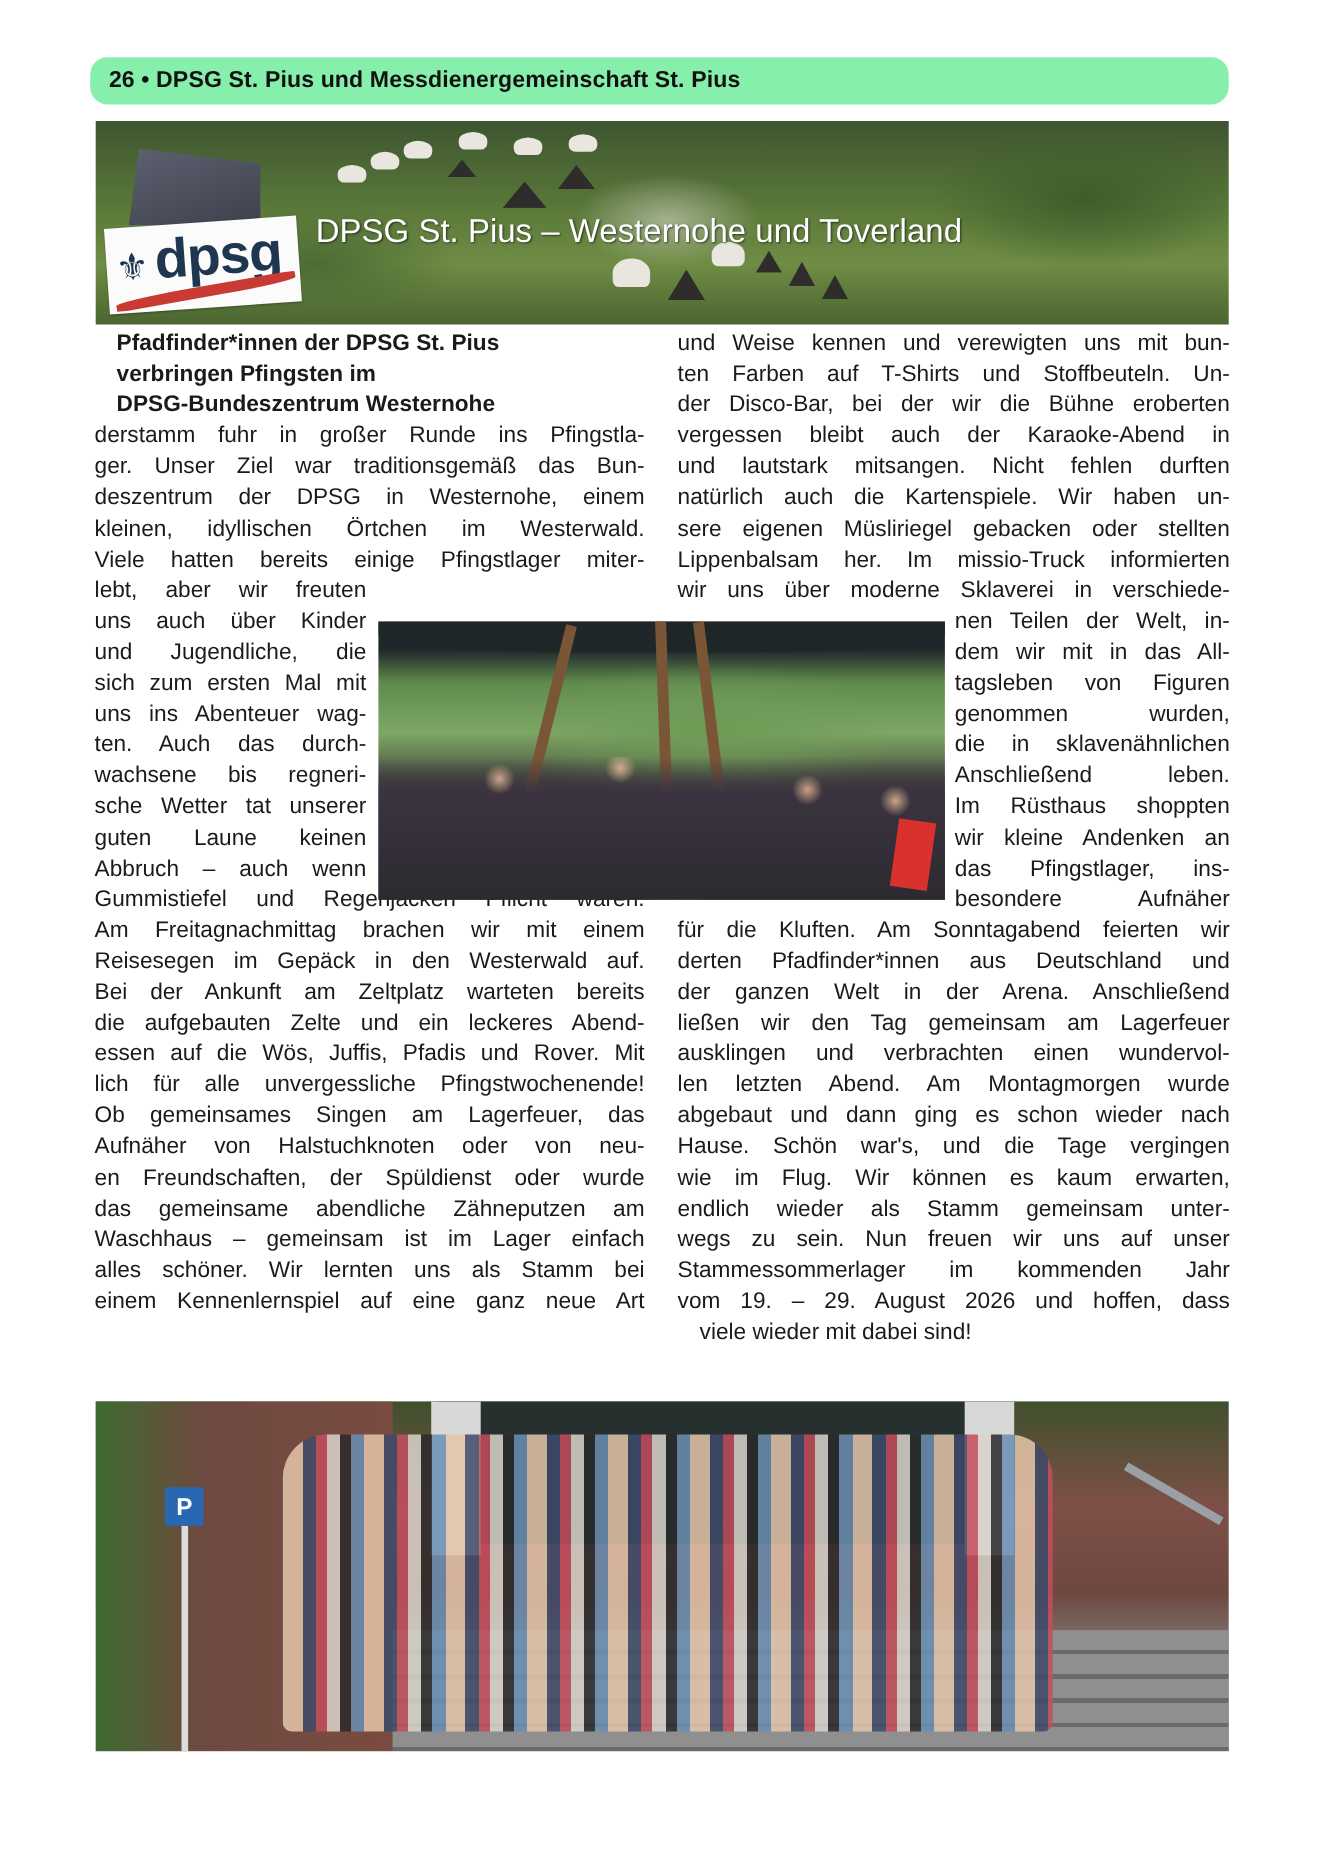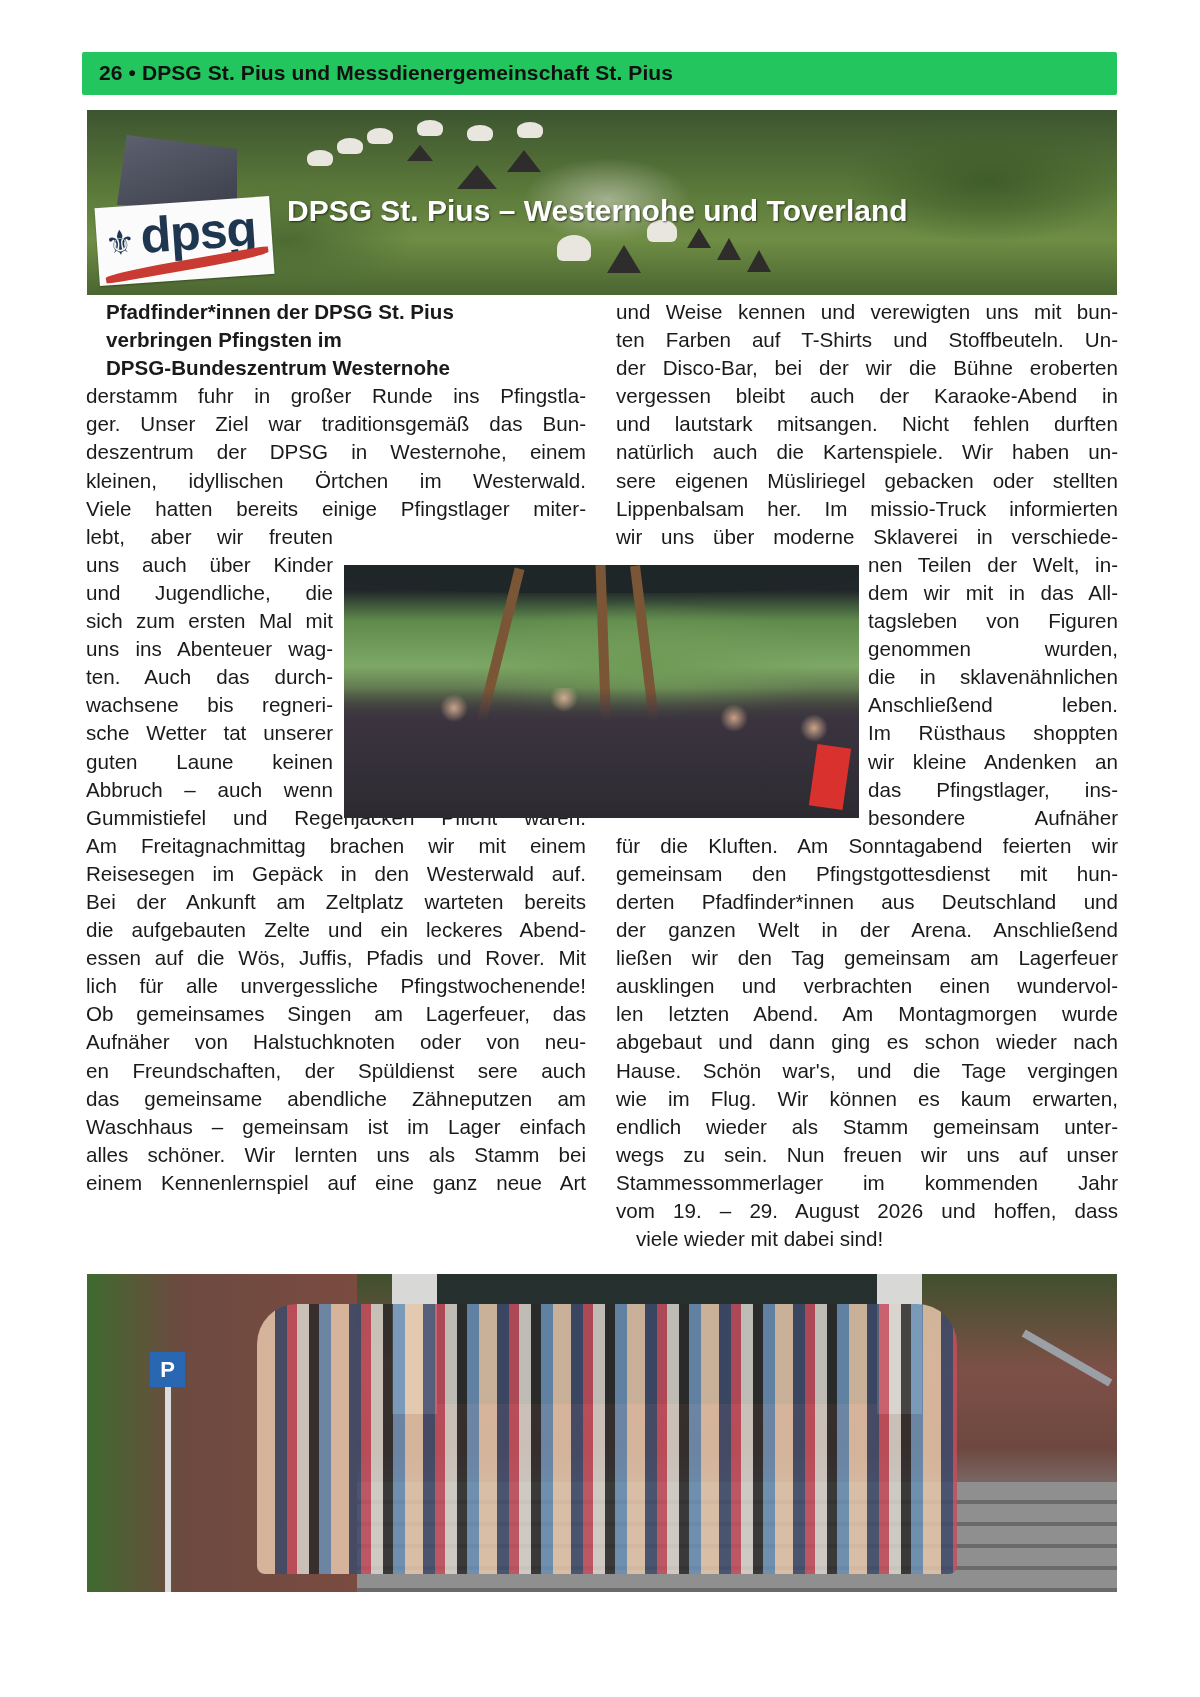--- a/index.html
+++ b/index.html
@@ -1,20 +1,20 @@
 <!DOCTYPE html>
 <html><head>
 <meta charset="utf-8">
 <style>
   html, body { margin: 0; padding: 0; background: #ffffff; }
   body { width: 1200px; height: 1697px; position: relative; overflow: hidden;
          font-family: "Liberation Sans", sans-serif; color: #1a1a1a; }
 
   .header-bar { position: absolute; left: 82px; top: 52px; width: 1035px; height: 43px;
-                background: #22c55e; border-radius: 2px; }
+                background: #86efac; border-radius: 16px; }
   .header-text { position: absolute; left: 17px; top: 9px; font-size: 21px; font-weight: bold;
                  color: #111; letter-spacing: 0.1px; white-space: nowrap; }
 
   .banner { position: absolute; left: 87px; top: 110px; width: 1030px; height: 185px; overflow: hidden;
             background:
               radial-gradient(ellipse 120px 60px at 520px 90px, rgba(220,220,210,0.55), transparent 70%),
               radial-gradient(ellipse 200px 90px at 900px 70px, #3f5d2a, transparent 70%),
               radial-gradient(ellipse 180px 80px at 200px 130px, #4c6b33, transparent 70%),
               linear-gradient(180deg, #3d5530 0%, #5c7a3a 45%, #6f8d45 70%, #4a6530 100%); }
   .church { position: absolute; left: 30px; top: 25px; width: 120px; height: 70px;
@@ -24,21 +24,21 @@
   .tent.d { background: #2f2d2c; clip-path: polygon(50% 0, 100% 100%, 0 100%); border-radius: 0; }
 
   .logo { position: absolute; left: 10px; top: 92px; width: 175px; height: 78px; background: #fbfbfb;
           transform: rotate(-4deg); box-shadow: 0 1px 2px rgba(0,0,0,0.3); }
   .logo-lily { position: absolute; left: 8px; top: 16px; font-size: 34px; color: #1f3650; }
   .logo-word { position: absolute; left: 44px; top: 2px; font-size: 50px; font-weight: bold; color: #1f3650;
                letter-spacing: -1px; }
   .logo-stripe { position: absolute; left: 6px; top: 58px; width: 165px; height: 10px; background: #c83a32;
                  transform: rotate(-6deg); border-radius: 40% 10% 40% 10%; }
 
-  .banner-title { position: absolute; left: 200px; top: 84px; font-size: 30px; font-weight: bold; color: #ffffff;
+  .banner-title { position: absolute; left: 200px; top: 84px; font-size: 30px; font-weight: normal; color: #ffffff;
                   text-shadow: 1px 1px 2px rgba(0,0,0,0.6); white-space: nowrap; }
 
   .col { position: absolute; font-size: 20.6px; line-height: 28.1px; }
   .line { display: block; white-space: nowrap; text-align: justify; text-align-last: justify; }
   .line.last { text-align-last: left; margin-left: 20px; }
   .bold { font-weight: bold; }
   .col-left { left: 86px; top: 298px; width: 500px; }
   .col-right { left: 616px; top: 298px; width: 502px; }
   .narrow { width: 247px; }
   .inset-right { margin-left: 252px; width: 250px; }
@@ -133,21 +133,21 @@
 
   <span class="line">Gummistiefel und Regenjacken Pflicht waren.</span>
   <span class="line">Am Freitagnachmittag brachen wir mit einem</span>
   <span class="line">Reisesegen im Gepäck in den Westerwald auf.</span>
   <span class="line">Bei der Ankunft am Zeltplatz warteten bereits</span>
   <span class="line">die aufgebauten Zelte und ein leckeres Abend-</span>
   <span class="line">essen auf die Wös, Juffis, Pfadis und Rover. Mit</span>
   <span class="line">lich für alle unvergessliche Pfingstwochenende!</span>
   <span class="line">Ob gemeinsames Singen am Lagerfeuer, das</span>
   <span class="line">Aufnäher von Halstuchknoten oder von neu-</span>
-  <span class="line">en Freundschaften, der Spüldienst sere auch</span>
+  <span class="line">en Freundschaften, der Spüldienst oder wurde</span>
   <span class="line">das gemeinsame abendliche Zähneputzen am</span>
   <span class="line">Waschhaus – gemeinsam ist im Lager einfach</span>
   <span class="line">alles schöner. Wir lernten uns als Stamm bei</span>
   <span class="line">einem Kennenlernspiel auf eine ganz neue Art</span>
 </div>
 
 <div class="col col-right">
   <span class="line">und Weise kennen und verewigten uns mit bun-</span>
   <span class="line">ten Farben auf T-Shirts und Stoffbeuteln. Un-</span>
   <span class="line">der Disco-Bar, bei der wir die Bühne eroberten</span>
@@ -163,21 +163,20 @@
   <span class="line inset-right">tagsleben von Figuren</span>
   <span class="line inset-right">genommen wurden,</span>
   <span class="line inset-right">die in sklavenähnlichen</span>
   <span class="line inset-right">Anschließend leben.</span>
   <span class="line inset-right">Im Rüsthaus shoppten</span>
   <span class="line inset-right">wir kleine Andenken an</span>
   <span class="line inset-right">das Pfingstlager, ins-</span>
   <span class="line inset-right">besondere Aufnäher</span>
 
   <span class="line">für die Kluften. Am Sonntagabend feierten wir</span>
-  <span class="line">gemeinsam den Pfingstgottesdienst mit hun-</span>
   <span class="line">derten Pfadfinder*innen aus Deutschland und</span>
   <span class="line">der ganzen Welt in der Arena. Anschließend</span>
   <span class="line">ließen wir den Tag gemeinsam am Lagerfeuer</span>
   <span class="line">ausklingen und verbrachten einen wundervol-</span>
   <span class="line">len letzten Abend. Am Montagmorgen wurde</span>
   <span class="line">abgebaut und dann ging es schon wieder nach</span>
   <span class="line">Hause. Schön war's, und die Tage vergingen</span>
   <span class="line">wie im Flug. Wir können es kaum erwarten,</span>
   <span class="line">endlich wieder als Stamm gemeinsam unter-</span>
   <span class="line">wegs zu sein. Nun freuen wir uns auf unser</span>

